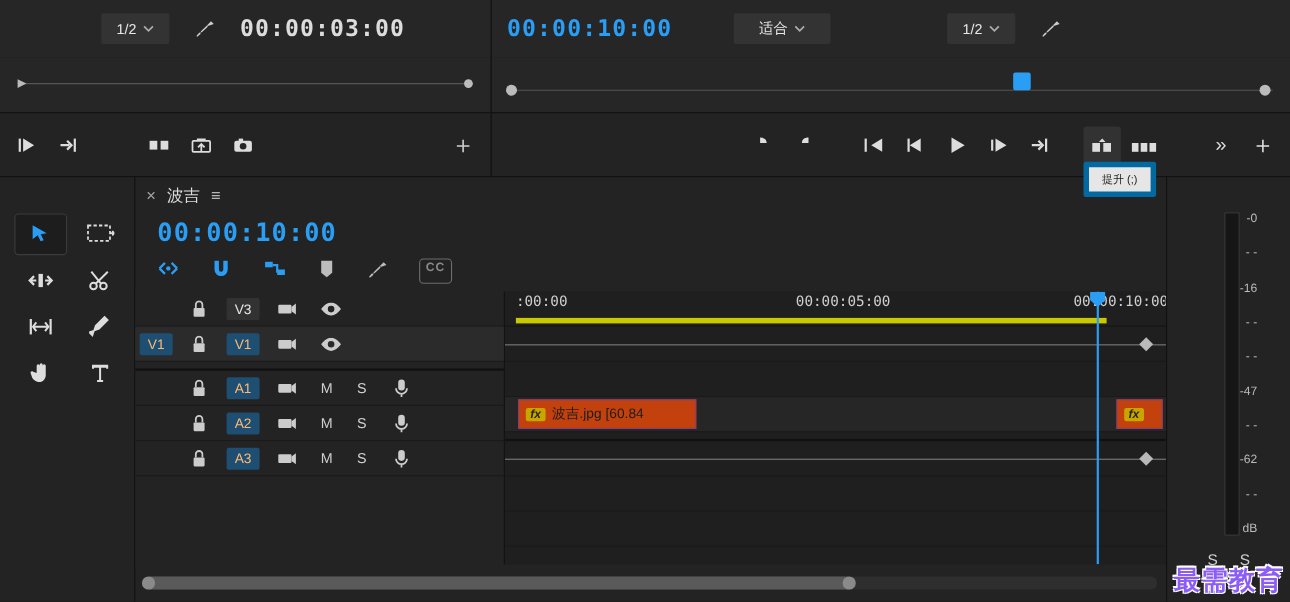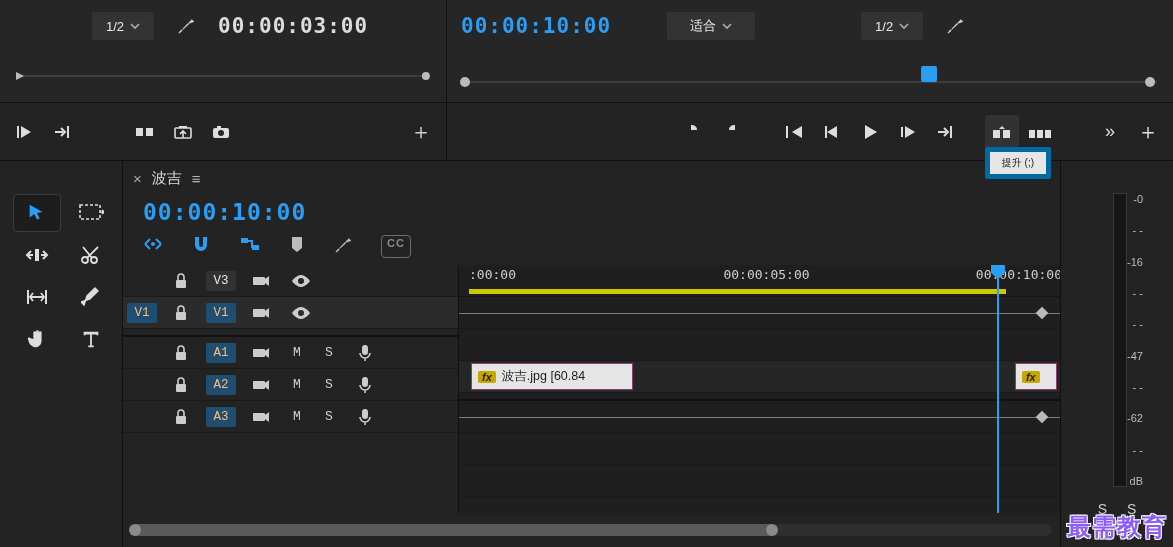--- a/index.html
+++ b/index.html
@@ -49,21 +49,21 @@
   
   #tl-tabbar    { height:34px; display:flex; align-items:center; gap:10px; padding:0 10px; color:#dcdcdc; font-size:15px; }
   #tl-header    { height:70px; padding:4px 0 0 20px; }
   #tl-header .tc{ font-family:"Consolas",monospace; font-size:23px; color:#2a9df4; font-weight:600; letter-spacing:1px; }
   .snap-row     { display:flex; gap:28px; margin-top:10px; color:#2a9df4; }
   .snap-row .grey svg { color:#bcbcbc }
   .snap-row .cc { color:#8a8a8a; border:1.5px solid #6d6d6d; border-radius:4px; font-size:11px; padding:1px 5px; letter-spacing:1px; font-weight:600 }
 
   
   #tl-body      { position:absolute; left:0; top:104px; right:0; bottom:34px; display:flex; }
-  #track-head   { width:336px; background:#232323; border-right:1px solid #111;font-family:Liberation Mono, monospace; }
+  #track-head   { width:336px; background:#232323; border-right:1px solid #111; }
   #track-area   { flex:1; position:relative; background:#1f1f1f; overflow:hidden; }
 
   .track-row        { height:32px; display:flex; align-items:center; border-bottom:1px solid #1a1a1a; }
   .track-row.video  { height:32px }
   .track-row.sel    { background:#2b2b2b }
   .th-cell          { height:100%; display:flex; align-items:center; justify-content:center; font-size:13px; color:#e6e6e6 }
   .th-src           { width:38px }
   .th-lock          { width:40px }
   .th-tgt           { width:40px }
   .th-sync          { width:40px }
@@ -74,21 +74,21 @@
   .tag.dim          { background:#323232; color:#e6e6e6 }
 
   
   #tl-ruler     { height:32px; position:relative; border-bottom:1px solid #151515; font-family:"Consolas",monospace; font-size:13px; color:#cfcfcf }
   #tl-ruler .lbl{ position:absolute; top:2px; transform:translateX(0); }
   .work-area    { position:absolute; left:10px; right:54px; top:24px; height:5px; background:#c9c900 }
   .playhead-line{ position:absolute; top:0; bottom:0; width:2px; background:#2a9df4; z-index:20 }
   .playhead-head{ position:absolute; top:0; width:14px; height:14px; background:#2a9df4; transform:translateX(-6px); clip-path: polygon(0 0,100% 0,100% 55%,50% 100%,0 55%); z-index:21 }
 
   .lane         { height:32px; position:relative; border-bottom:1px solid #1a1a1a }
-  .clip         { position:absolute; top:2px; bottom:2px; background:#e5e5e5; border:1px solid #8c3d75; color:#1d1d1d; font-size:12.5px; display:flex; align-items:center; padding:0 6px; gap:6px; overflow:hidden; white-space:nowrap }
+  .clip         { position:absolute; top:2px; bottom:2px; background:#c2410c; border:1px solid #8c3d75; color:#1d1d1d; font-size:12.5px; display:flex; align-items:center; padding:0 6px; gap:6px; overflow:hidden; white-space:nowrap }
   .fx-badge     { background:#c7a600; color:#2b2400; font-style:italic; font-weight:700; font-size:11px; padding:0 4px; border-radius:2px }
   .keyline      { position:absolute; left:0; right:0; top:50%; height:1px; background:#7b7b7b }
   .keydot       { position:absolute; width:9px; height:9px; background:#b9b9b9; transform:translate(-50%,-50%) rotate(45deg); top:50%; }
 
   
   #tl-scroll    { position:absolute; left:0; right:0; bottom:0; height:34px; display:flex; align-items:center; padding:0 8px }
   .hscroll      { flex:1; height:12px; background:#2e2e2e; border-radius:6px; position:relative }
   .hscroll .thumb{ position:absolute; left:0; width:70%; top:0; bottom:0; background:#5a5a5a; border-radius:6px }
   .hscroll .grip{ position:absolute; width:12px; height:12px; background:#8a8a8a; border-radius:50%; top:0 }
 

